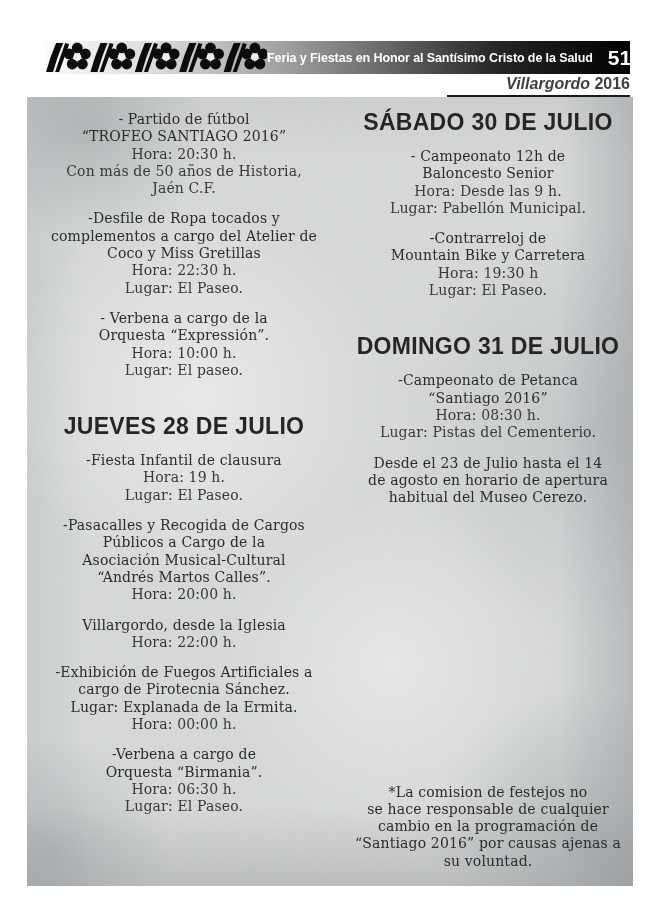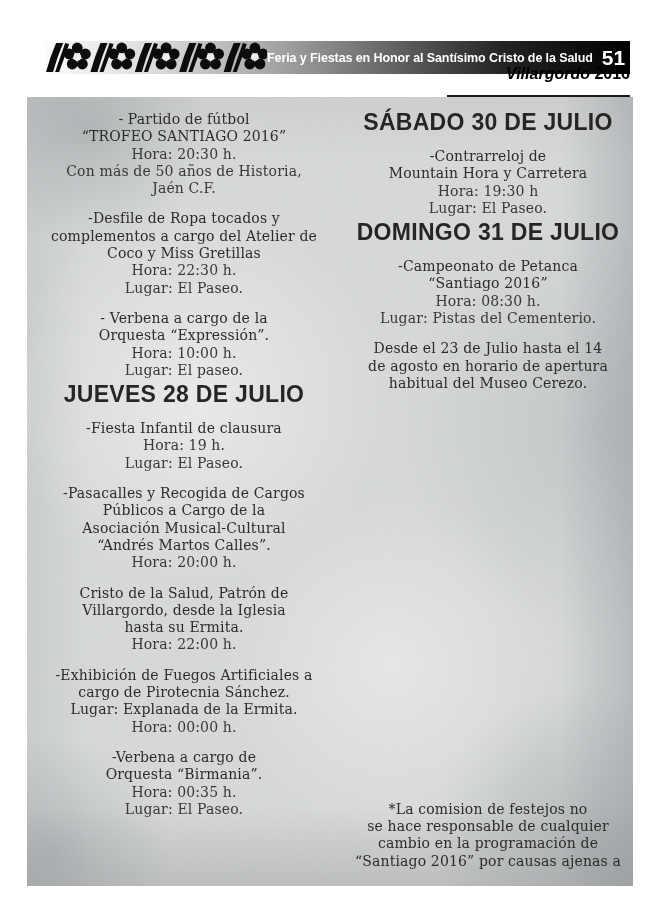--- a/index.html
+++ b/index.html
@@ -13,27 +13,27 @@
   
   .topbar {
     position:absolute; left:45px; top:41px; width:585px; height:33px;
     background:linear-gradient(90deg,#fbfbfb 0%,#dcdcdc 18%,#a9a9a9 38%,#6f6f6f 56%,#242424 78%,#000 100%);
     display:flex; align-items:center;
   }
   .ornament { width:222px; height:33px; flex:0 0 auto; }
   .ornament svg { display:block; width:100%; height:100%; }
   .banner-text {
     flex:1; display:flex; align-items:center; justify-content:flex-end;
-    gap:9px; padding-right:8px; color:#ffffff; white-space:nowrap;
+    gap:15px; padding-right:8px; color:#ffffff; white-space:nowrap;
   }
   .banner-title { font-size:12.5px; font-weight:700; letter-spacing:-0.1px; }
   .banner-page  { font-size:21px; font-weight:700; }
 
   .subtitle {
-    position:absolute; top:65px; right:20px; color:#000000;
+    position:absolute; top:75px; right:20px; color:#404040;
     font-size:16px; font-weight:700; white-space:nowrap;
   }
   .subtitle .ed-name { font-style:italic; }
   .subtitle-rule {
     position:absolute; top:95px; right:20px; width:183px; height:2px;
     background:#1a1a1a;
   }
 
   
   .paper {
@@ -65,21 +65,21 @@
   .event:first-child { margin-top:4px; }
   .line {
     font-family:"DejaVu Serif","Liberation Serif",serif;
     font-size:14px; line-height:17.3px; letter-spacing:0.15px;
     color:#333333; white-space:nowrap;
   }
   .line.b { font-weight:400; color:#262626; }
   .day-heading {
     font-family:"Liberation Sans",sans-serif;
     font-size:23px; font-weight:700; letter-spacing:0.3px;
-    color:#1f1f1f; margin-top:2px; line-height:26px; white-space:nowrap;
+    color:#1f1f1f; margin-top:34px; line-height:26px; white-space:nowrap;
   }
   .day-heading:first-child { margin-top:2px; }
   .disclaimer { margin-top:auto; margin-bottom:16px; }
 </style>
 </head>
 <body>
 
 <div id="root">
 
   <div class="topbar">
@@ -145,63 +145,68 @@
           <div class="line">Lugar: El Paseo.</div>
         </div>
         <div class="event">
           <div class="line b">-Pasacalles y Recogida de Cargos</div>
           <div class="line b">Públicos a Cargo de la</div>
           <div class="line b">Asociación Musical-Cultural</div>
           <div class="line b">“Andrés Martos Calles”.</div>
           <div class="line">Hora: 20:00 h.</div>
         </div>
         <div class="event">
-          <div class="line b">Cristo de la Salud, Patrón de</div>
           <div class="line b">Villargordo, desde la Iglesia</div>
-          <div class="line b">hasta su Ermita.</div>
           <div class="line">Hora: 22:00 h.</div>
         </div>
         <div class="event">
           <div class="line b">-Exhibición de Fuegos Artificiales a</div>
           <div class="line b">cargo de Pirotecnia Sánchez.</div>
           <div class="line b">Lugar: Explanada de la Ermita.</div>
           <div class="line">Hora: 00:00 h.</div>
         </div>
         <div class="event">
           <div class="line b">-Verbena a cargo de</div>
           <div class="line b">Orquesta “Birmania”.</div>
-          <div class="line">Hora: 00:35 h.</div>
+          <div class="line">Hora: 06:30 h.</div>
           <div class="line">Lugar: El Paseo.</div>
         </div>
       </div>
     <div class="col col-right" id="col-right">
         <div class="day-heading">SÁBADO 30 DE JULIO</div>
         <div class="event">
+          <div class="line b">- Campeonato 12h de</div>
+          <div class="line b">Baloncesto Senior</div>
+          <div class="line">Hora: Desde las 9 h.</div>
+          <div class="line">Lugar: Pabellón Municipal.</div>
+        </div>
+        <div class="event">
           <div class="line b">-Contrarreloj de</div>
-          <div class="line b">Mountain Hora y Carretera</div>
+          <div class="line b">Mountain Bike y Carretera</div>
           <div class="line">Hora: 19:30 h</div>
           <div class="line">Lugar: El Paseo.</div>
         </div>
         <div class="day-heading">DOMINGO 31 DE JULIO</div>
         <div class="event">
           <div class="line b">-Campeonato de Petanca</div>
           <div class="line b">“Santiago 2016”</div>
           <div class="line">Hora: 08:30 h.</div>
           <div class="line">Lugar: Pistas del Cementerio.</div>
         </div>
         <div class="event">
           <div class="line b">Desde el 23 de Julio hasta el 14</div>
           <div class="line b">de agosto en horario de apertura</div>
           <div class="line b">habitual del Museo Cerezo.</div>
         </div>
         <div class="event disclaimer">
           <div class="line b">*La comision de festejos no</div>
           <div class="line b">se hace responsable de cualquier</div>
           <div class="line b">cambio en la programación de</div>
           <div class="line b">“Santiago 2016” por causas ajenas a</div>
+          <div class="line b">su voluntad.</div>
         </div>
       </div>
     <svg class="grain" aria-hidden="true">
       <filter id="grainF">
         <feTurbulence type="fractalNoise" baseFrequency="0.85" numOctaves="2" stitchTiles="stitch"></feTurbulence>
         <feColorMatrix type="matrix" values="0 0 0 0 0.35  0 0 0 0 0.36  0 0 0 0 0.37  0 0 0 0.22 0"></feColorMatrix>
       </filter>
       <rect width="100%" height="100%" filter="url(#grainF)"></rect>
     </svg>
   </div>

